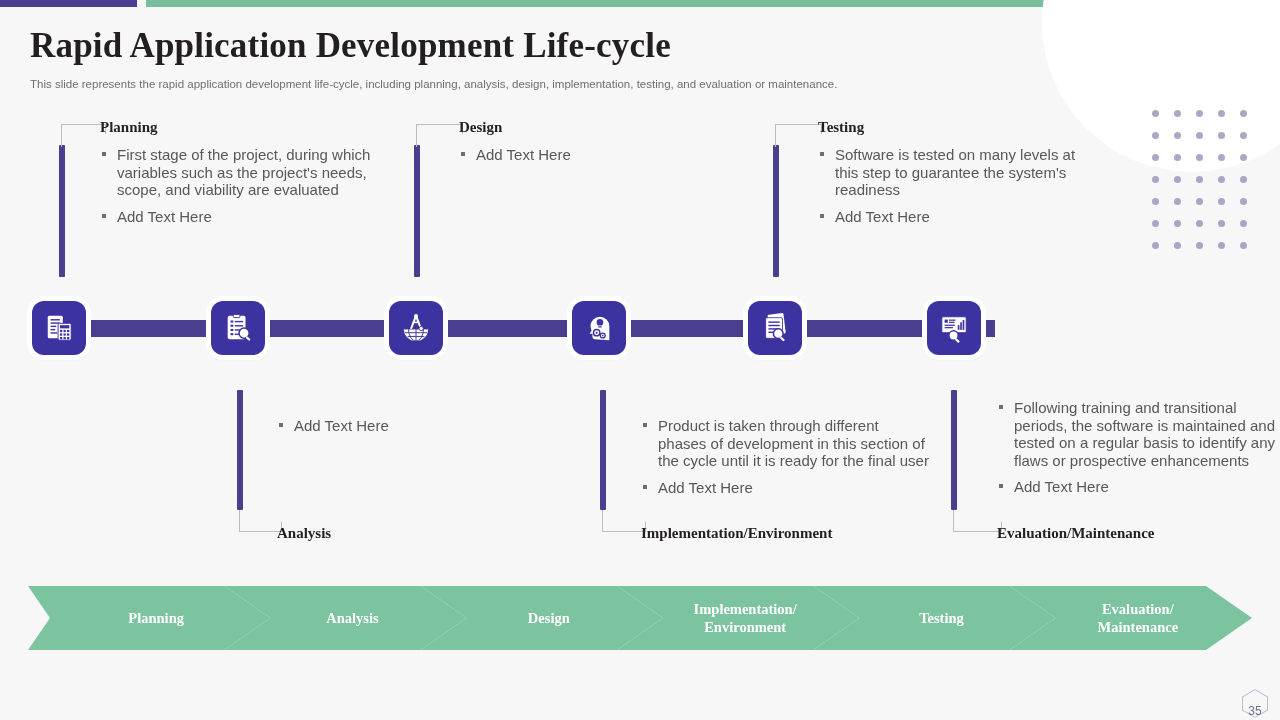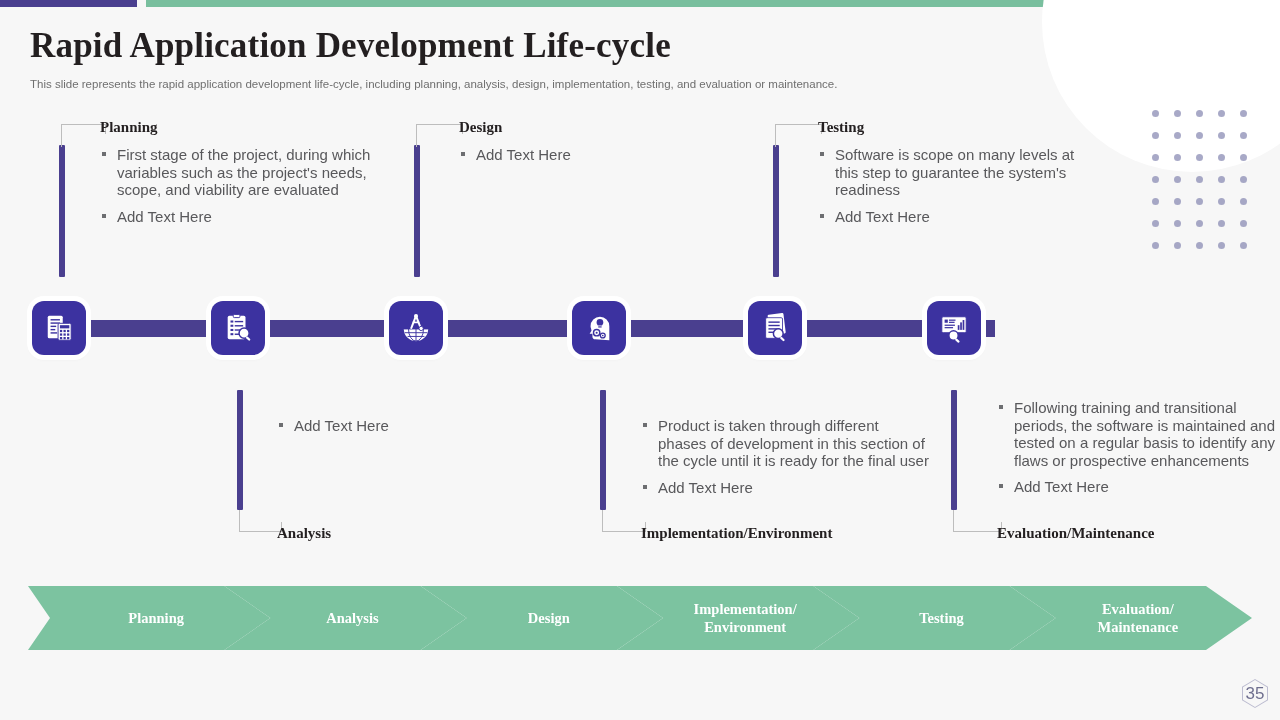--- a/index.html
+++ b/index.html
@@ -76,23 +76,23 @@
     font-size:14.5px;font-weight:bold;line-height:18px;text-align:center;
   }
   .chev span{display:block;padding:0 6px;position:relative;top:0;}
 
   
   .foot-note{
     position:absolute;left:0;top:701px;width:1280px;text-align:center;
     font-size:11.5px;color:#8a8a8a;
   }
   .page-badge{
-    position:absolute;right:12px;bottom:12px;width:26px;height:29px;
-    display:flex;align-items:center;justify-content:center;
-    font-size:17px;color:#6f6f8f;
+    position:absolute;right:12px;bottom:2px;width:26px;height:29px;
+    display:flex;align-items:flex-end;justify-content:center;
+    font-size:12px;color:#6f6f8f;
   }
   .page-badge .hex{
     position:absolute;inset:0;
     clip-path:polygon(50% 0,100% 27%,100% 73%,50% 100%,0 73%,0 27%);
     background:#bcbcd0;
   }
   .page-badge .hex-in{
     position:absolute;left:1px;top:1px;right:1px;bottom:1px;
     clip-path:polygon(50% 0,100% 27%,100% 73%,50% 100%,0 73%,0 27%);
     background:#f7f7f7;
@@ -281,21 +281,21 @@
         </div>
       </div>
       <div class="callout">
         <div class="vbar" style="left: 773px; top: 145px; height: 132px;"></div>
         <div class="tick" style="left: 775px; top: 124px; height: 23px;"></div>
         <div class="tick" style="left: 775px; top: 124px; width: 46px; height: 1px; background: rgb(189, 189, 189);"></div>
         <div class="tick" style="left: 821px; top: 124px; height: 10px;"></div>
         <div class="c-head" style="left: 818px; top: 119px;">Testing</div>
         <div class="c-body" style="left: 818px; top: 146px; width: 280px;">
           <ul>
-            <li>Software is scope on many levels at this step to guarantee the system's readiness</li>
+            <li>Software is tested on many levels at this step to guarantee the system's readiness</li>
             <li>Add Text Here</li>
           </ul>
         </div>
       </div>
       <div class="callout">
         <div class="vbar" style="left: 237px; top: 390px; height: 120px;"></div>
         <div class="tick" style="left: 239px; top: 510px; height: 21px;"></div>
         <div class="tick" style="left: 239px; top: 531px; width: 42px; height: 1px; background: rgb(189, 189, 189);"></div>
         <div class="tick" style="left: 281px; top: 522px; height: 10px;"></div>
         <div class="c-head" style="left: 277px; top: 525px;">Analysis</div>

